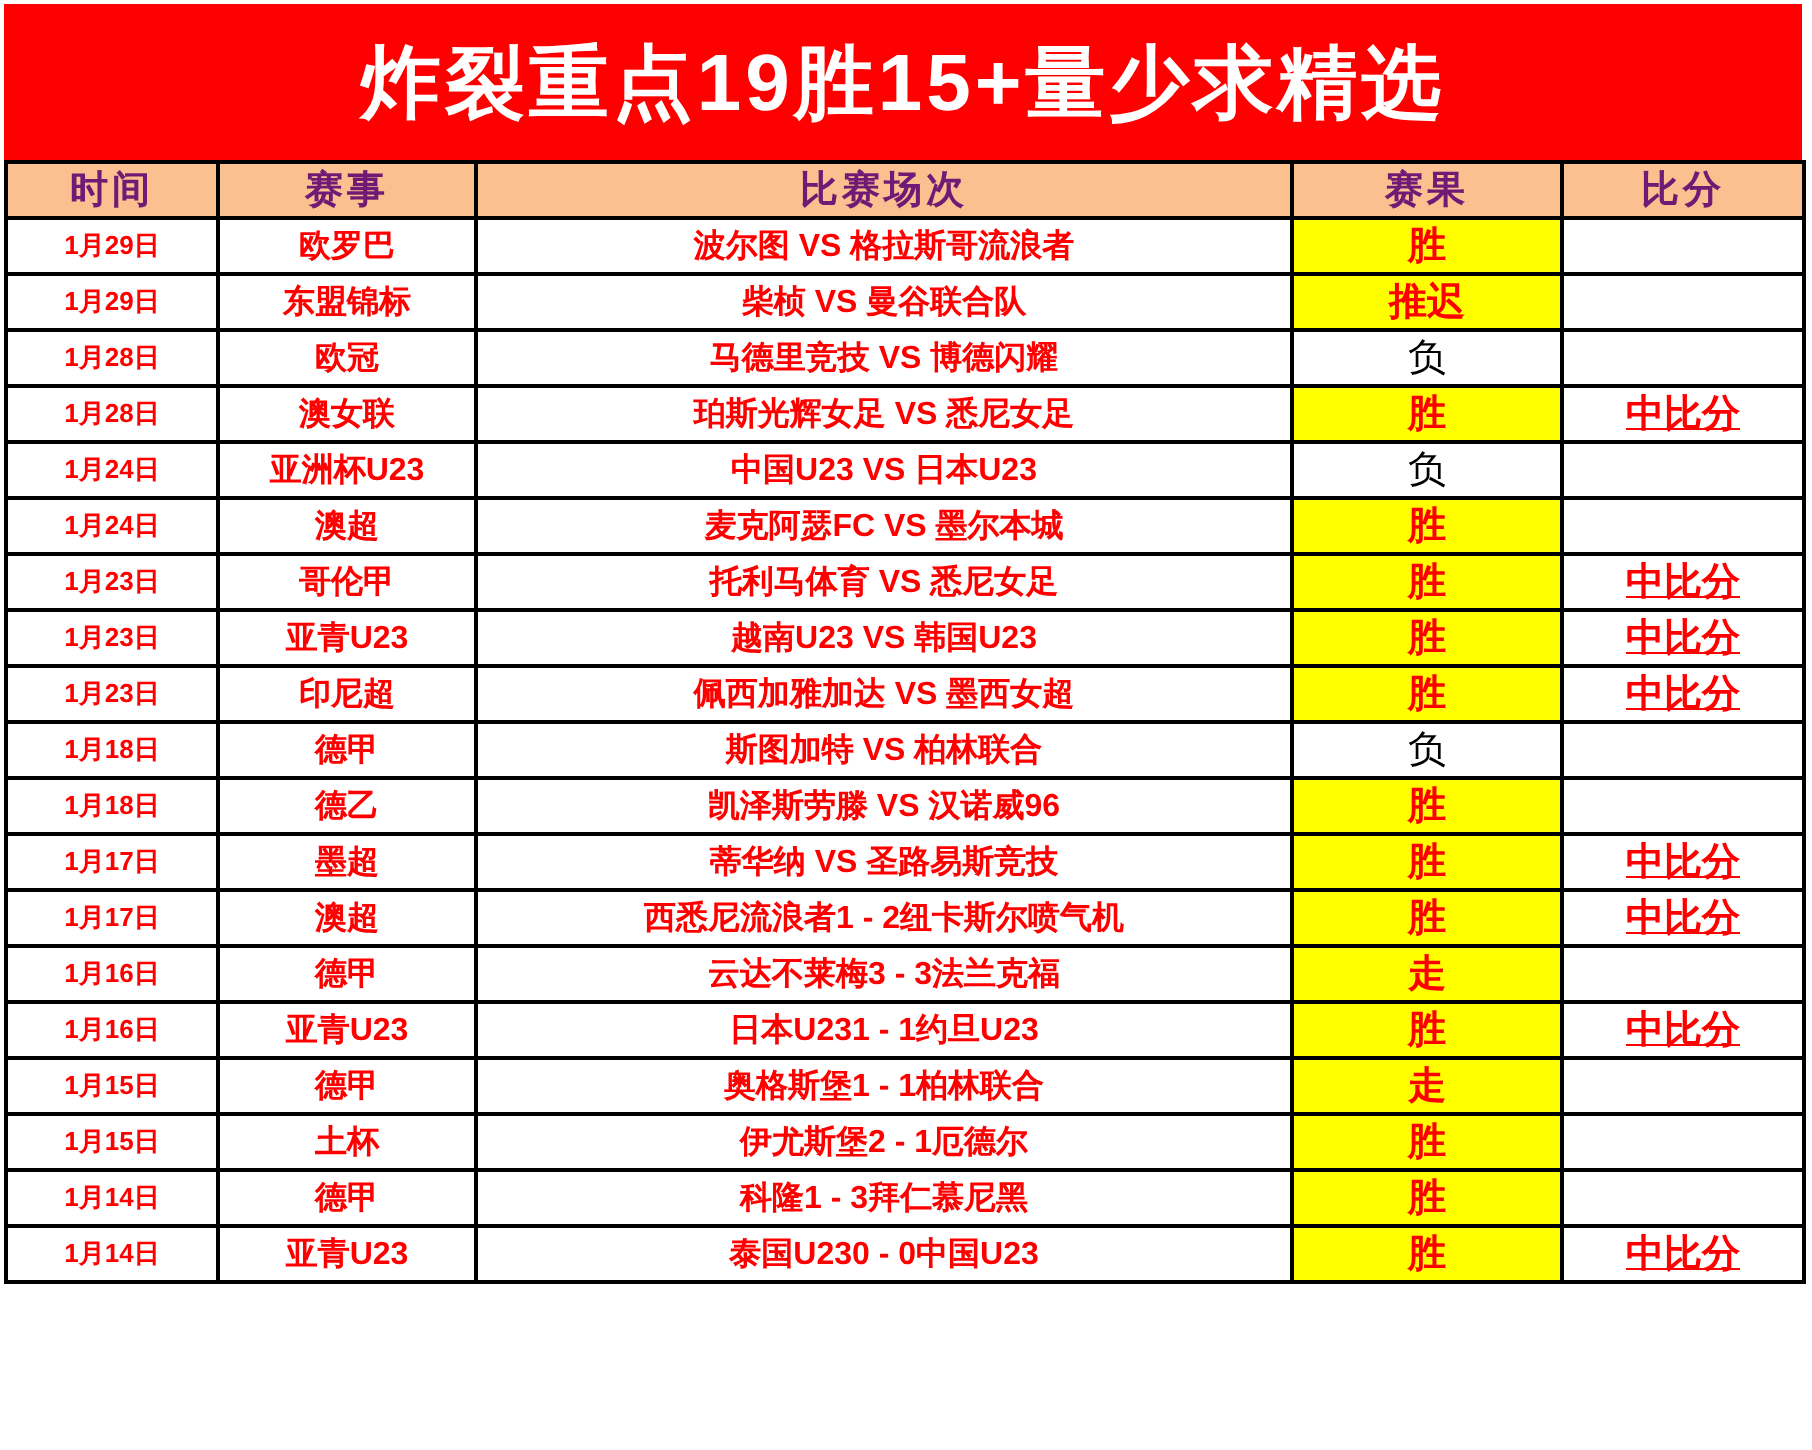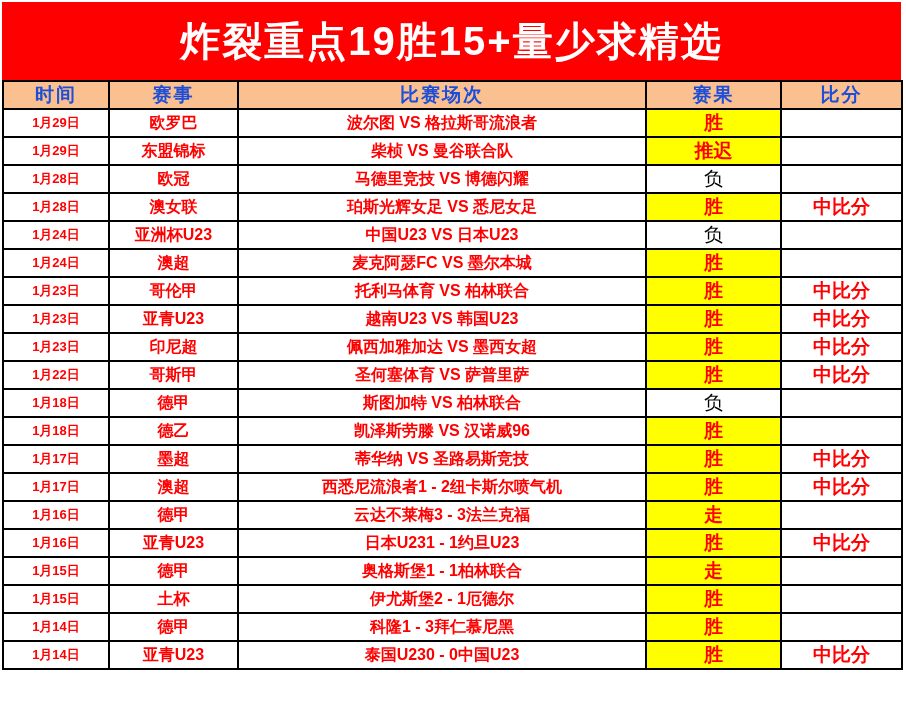--- a/index.html
+++ b/index.html
@@ -47,21 +47,21 @@
     border: 2px solid var(--border-color);
     height: 26px;
     padding: 0 2px;
     text-align: center;
     vertical-align: middle;
     white-space: nowrap;
     overflow: hidden;
   }
   .results thead th {
     background: var(--header-bg);
-    color: #1d4ed8;
+    color: #701a75;
     font-size: 19px;
     font-weight: bold;
     letter-spacing: 2px;
   }
   .results td {
     color: var(--accent-text);
     font-weight: bold;
     font-size: 19px;
   }
   td.date-cell   { font-size: 13px; }
@@ -70,21 +70,21 @@
   td.result-cell.win {
     background: var(--highlight-bg);
     color: var(--accent-text);
     font-weight: bold;
   }
   td.result-cell.lose {
     background: #FFFFFF;
     color: var(--lose-text);
     font-weight: normal;
   }
-  td.score-cell { color: var(--accent-text); }
+  td.score-cell { color: var(--accent-text); text-decoration: underline; }
 </style>
 </head>
 <body>
 
 <div class="page">
 
   <div class="banner">
     <span>炸裂重点19胜15+量少求精选</span>
   </div>
 
@@ -150,48 +150,41 @@
     <td class="date-cell">1月24日</td>
     <td class="league-cell">澳超</td>
     <td class="match-cell">麦克阿瑟FC VS 墨尔本城</td>
     <td class="result-cell win">胜</td>
     <td class="score-cell"></td>
   </tr>
 
   <tr>
     <td class="date-cell">1月23日</td>
     <td class="league-cell">哥伦甲</td>
-    <td class="match-cell">托利马体育 VS 柏林联合</td>
+    <td class="match-cell">托利马体育 VS 悉尼女足</td>
     <td class="result-cell win">胜</td>
     <td class="score-cell">中比分</td>
   </tr>
 
   <tr>
     <td class="date-cell">1月23日</td>
     <td class="league-cell">亚青U23</td>
     <td class="match-cell">越南U23 VS 韩国U23</td>
     <td class="result-cell win">胜</td>
     <td class="score-cell">中比分</td>
   </tr>
 
   <tr>
     <td class="date-cell">1月23日</td>
     <td class="league-cell">印尼超</td>
     <td class="match-cell">佩西加雅加达 VS 墨西女超</td>
     <td class="result-cell win">胜</td>
     <td class="score-cell">中比分</td>
   </tr>
 
-  <tr>
-    <td class="date-cell">1月22日</td>
-    <td class="league-cell">哥斯甲</td>
-    <td class="match-cell">圣何塞体育 VS 萨普里萨</td>
-    <td class="result-cell win">胜</td>
-    <td class="score-cell">中比分</td>
-  </tr>
 
 
 
   <tr>
     <td class="date-cell">1月18日</td>
     <td class="league-cell">德甲</td>
     <td class="match-cell">斯图加特 VS 柏林联合</td>
     <td class="result-cell lose">负</td>
     <td class="score-cell"></td>
   </tr>

